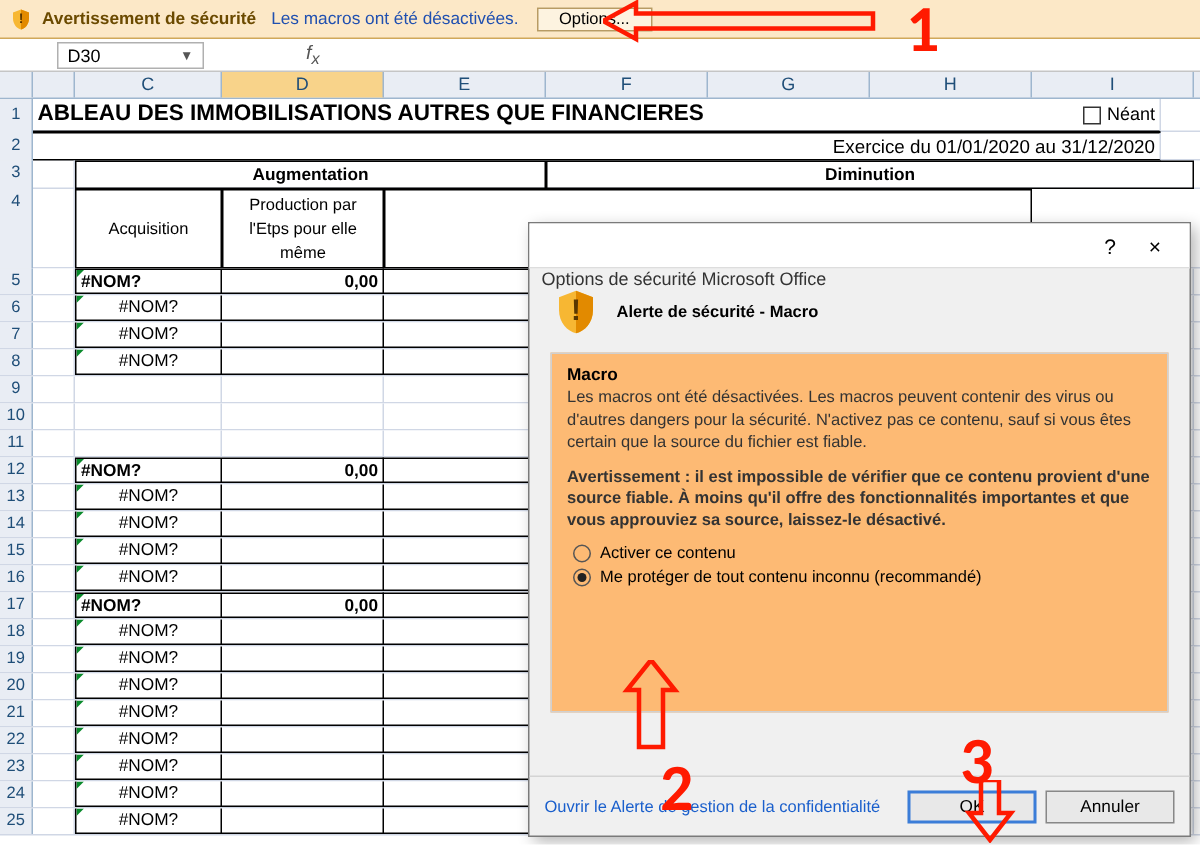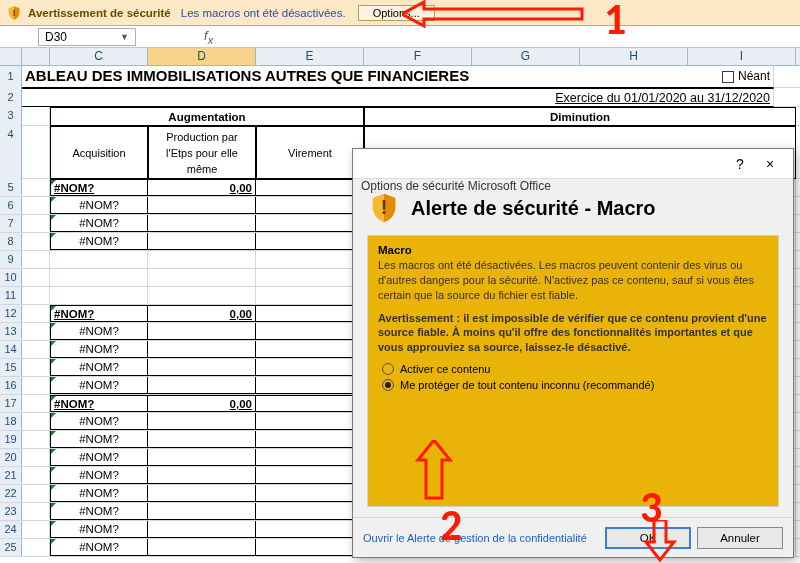--- a/index.html
+++ b/index.html
@@ -36,35 +36,35 @@
   .r4{height:53px;} .r4 .cell,.r4 .row-h{height:53px;}
 
   .title-row .cell { font-weight: bold; font-size: 15px; }
   .ex-row .cell { text-align: right; font-size:12.5px; background:#fff;}
   .hdr-cell { background:#fff; border:1px solid #000 !important; text-align:center; font-size:11px; display:flex; align-items:center; justify-content:center;}
   .hdr-merge { font-weight:bold; display:flex; align-items:center; justify-content:center;}
   .data .cell { background:#fff; }
   .data .cD, .data .cE { text-align:right; }
   .bold { font-weight:bold; }
   .b-all { border:1px solid #000 !important; }
-  .b-top{border-top:1px solid #000 !important;text-decoration:underline;} .b-left{border-left:1px solid #000 !important;} .b-right{border-right:1px solid #000 !important;} .b-bottom{border-bottom:1px solid #000 !important;}
+  .b-top{border-top:1px solid #000 !important;} .b-left{border-left:1px solid #000 !important;} .b-right{border-right:1px solid #000 !important;} .b-bottom{border-bottom:1px solid #000 !important;}
   .gmark::before{content:""; position:absolute; left:0; top:0; border-top:5px solid #0a8a2c; border-right:5px solid transparent;}
 
   .checkbox-fake{ display:inline-block; width:12px; height:12px; border:1px solid #333; margin-right:4px; vertical-align:middle;}
 
   
   .dialog { position:absolute; left:352px; top:148px; width:442px; height:410px; background:#f0f0f0; border:1px solid #7a7a7a; box-shadow:3px 3px 10px rgba(0,0,0,0.3); font-size:11.5px; display:flex; flex-direction:column;}
   .dlg-title { height:30px; background:#fff; display:flex; align-items:center; padding:0 8px; border-bottom:1px solid #ddd;}
   .dlg-title .t{ flex:1; font-size:12px; color:#333;margin-top:45px;}
   .dlg-title .wbtn{ width:30px; text-align:center; font-size:14px; cursor:pointer;}
   .dlg-body{ flex:1; padding:12px 14px 8px 14px; overflow:hidden;}
   .alert-head{ display:flex; align-items:center; margin-bottom:10px;}
   .alert-head .sh{ width:34px; height:34px; margin-right:10px;}
-  .alert-head .txt{ font-weight:bold; font-size:20px;}
-  .macro-box{ border:1px solid #d0d0d0; background:#eab308; padding:8px 10px; height:272px; overflow:hidden;}
+  .alert-head .txt{ font-weight:bold; font-size:11px;}
+  .macro-box{ border:1px solid #d0d0d0; background:#fdba74; padding:8px 10px; height:240px; overflow:hidden;}
   .macro-box .mh{ font-weight:bold; margin-bottom:2px;}
   .macro-box p{ margin:0 0 8px 0; font-size:11px; line-height:1.35; color:#333;}
   .link{ color:#1a5fcc; cursor:pointer;}
   .radio-row{ display:flex; align-items:center; margin:4px 0 4px 4px; font-size:11px;}
   .radio-row .r{ width:12px; height:12px; border:1px solid #555; border-radius:50%; margin-right:6px; display:inline-flex; align-items:center; justify-content:center;}
   .radio-row .r.on::after{content:""; width:6px; height:6px; border-radius:50%; background:#222;}
   .dlg-foot{ height:40px; border-top:1px solid #d4d4d4; display:flex; align-items:center; padding:0 10px;}
   .dlg-foot .lnk{ flex:1; color:#1a5fcc; font-size:11px; cursor:pointer;}
   .dlg-foot button{ width:86px; height:22px; font-size:11.5px; margin-left:6px; background:#e8e8e8; border:1px solid #888; cursor:pointer;}
   .dlg-foot button.primary{ border:2px solid #3b7dd8; }
@@ -124,21 +124,20 @@
         <div class="row-h">3</div>
         <div class="cell cB"></div>
         <div class="cell  hdr-merge b-all" style="width: 314px;">Augmentation</div>
         <div class="cell  hdr-merge b-all" style="width: 432px;">Diminution</div>
       </div>
       <div class="row r4">
         <div class="row-h">4</div>
         <div class="cell cB"></div>
         <div class="cell cC hdr-cell">Acquisition</div>
         <div class="cell cD hdr-cell" style="white-space: normal;">Production par l'Etps pour elle même</div>
-        <div class="cell cE hdr-cell">Virement</div>
         <div class="cell  b-all" style="width: 432px;"></div>
       </div>
       <div class="row data">
         <div class="row-h">5</div>
         <div class="cell cB"></div>
         <div class="cell cC b-left b-right bold b-bottom b-top" style="text-align: left;"><span class="gmark"></span>#NOM?</div>
         <div class="cell cD b-right bold b-bottom b-top">0,00</div>
         <div class="cell cE b-right bold b-bottom b-top">0</div>
         <div class="cell cF"></div>
         <div class="cell cG"></div>

